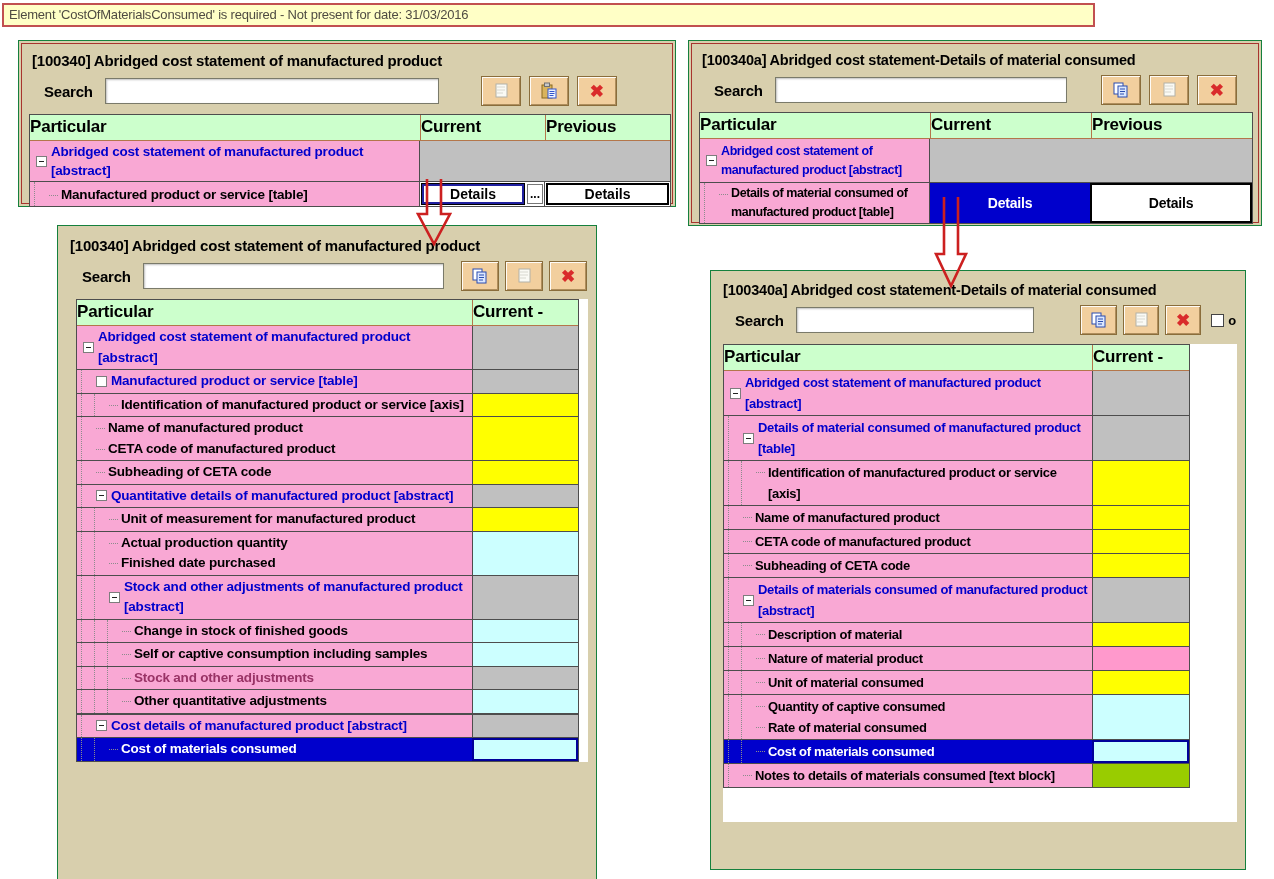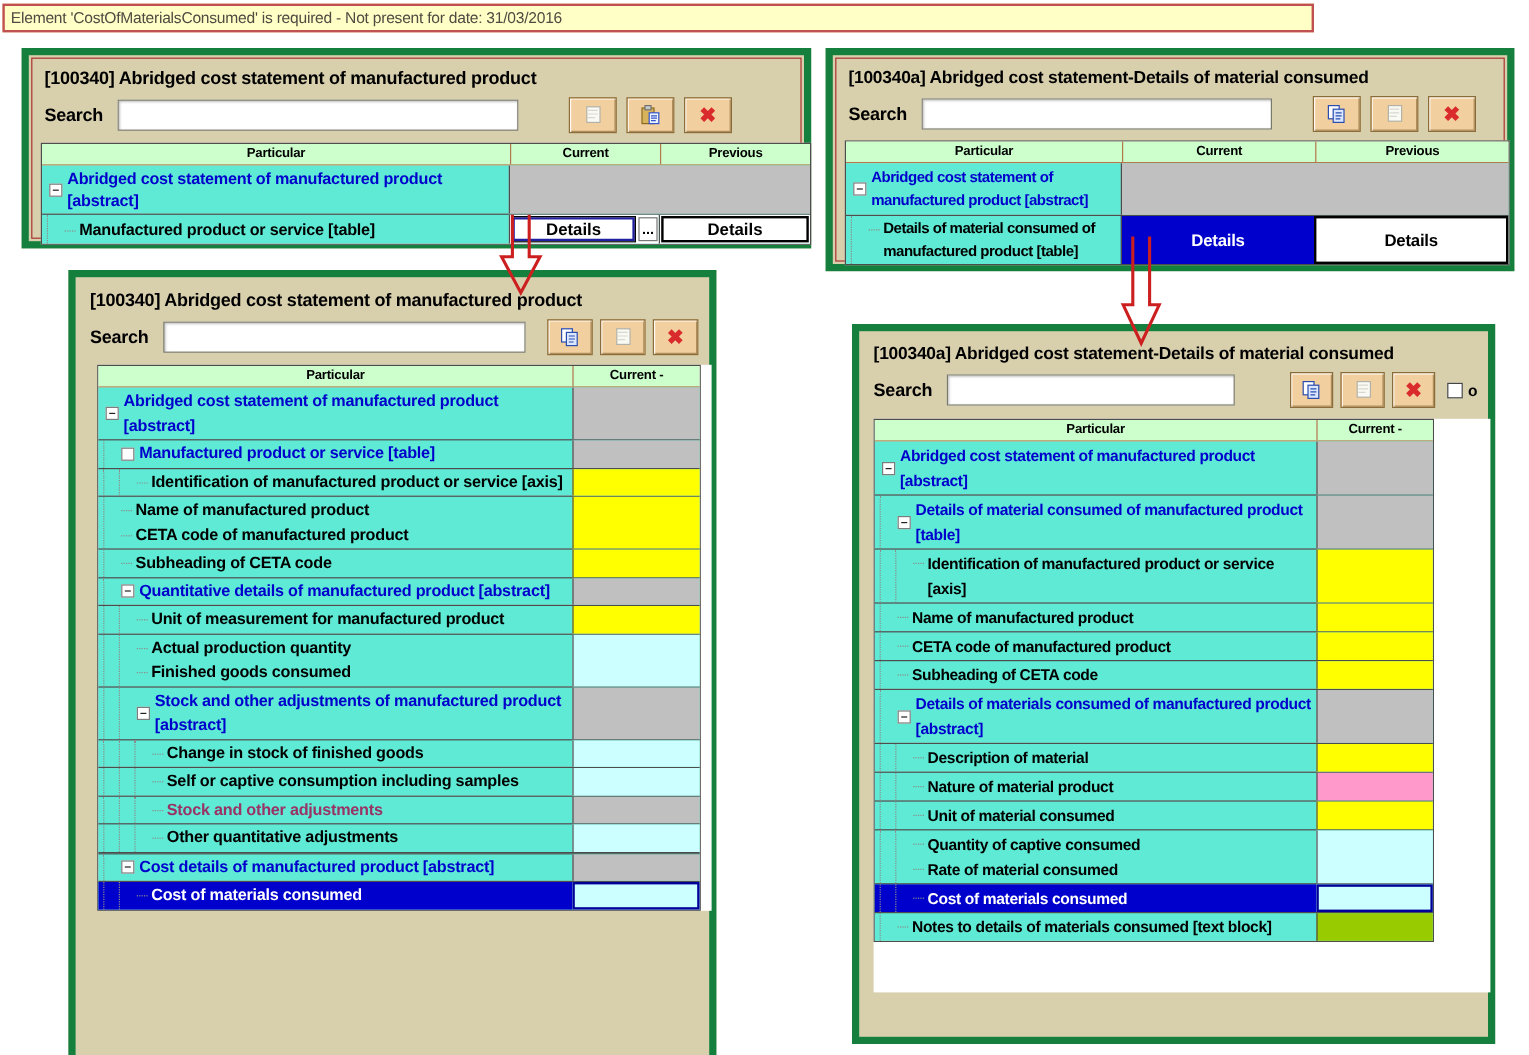--- a/index.html
+++ b/index.html
@@ -5,39 +5,39 @@
   * { margin:0; padding:0; box-sizing:border-box; }
   html,body { width:1274px; height:879px; background:#fff; overflow:hidden;
     font-family:"Liberation Sans", sans-serif; letter-spacing:-0.2px; }
 
   
   .banner { position:absolute; left:2px; top:3px; width:1093px; height:24px;
     background:#ffffc6; border:2px solid #c15050; color:#4f4b42;
     font-size:13px; line-height:19px; padding-left:5px; }
 
   
-  .panel { position:absolute; background:#d8cfad; border:6px solid #15803d; }
+  .panel { position:absolute; background:#d8cfad; border:1px solid #15803d; }
   .panel.double .inner { position:absolute; inset:2px; border:1px solid #a8342e; padding:5px 7px; }
   .ptitle { font-weight:bold; font-size:15px; color:#000; margin:3px 0 7px 3px; white-space:nowrap; }
-  .searchrow { display:flex; align-items:center; margin-left:3px; }
+  .searchrow { display:flex; align-items:center; margin-left:15px; }
   .slabel { font-weight:bold; font-size:15px; margin-right:12px; }
   .sinput { background:#fff; border:1px solid #7a7a6a; box-shadow:inset 1px 1px 2px rgba(0,0,0,.25);
     height:26px; font-size:13px; padding:0 4px; }
   .tbtn { width:40px; height:30px; background:#f2cf9e; border:1px solid #8a6d3b;
     box-shadow:inset 1px 1px 0 rgba(255,255,255,.9), inset -1px -1px 0 rgba(120,90,40,.55);
     display:flex; align-items:center; justify-content:center; margin-left:8px; }
   .chk { width:13px; height:13px; background:#fff; border:1px solid #444; margin-left:10px; flex:none; }
   .chklabel { font-weight:bold; font-size:13px; margin-left:4px; }
 
   
   .grid { border:1px solid #4d4d4d; background:#fcefe0; }
   .thead { display:flex; background:#ccffcc; border-bottom:1px solid #b4764b; }
-  .th { font-weight:bold; font-size:11px; text-align:center; padding:2px 0 3px 0; }
+  .th { font-weight:bold; font-size:17px; text-align:left; padding:2px 0 3px 0; }
   .th + .th { border-left:1px solid #b4764b; }
-  .trow { display:flex; background:#5eead4; }
+  .trow { display:flex; background:#f9a8d4; }
   .trow + .trow { border-top:1px solid #4d4d4d; }
   .tp { flex:1; display:flex; padding-left:4px; min-width:0; }
   .guide { width:13px; flex:none; align-self:stretch; border-left:1px dotted #8c8c8c; }
   .titems { flex:1; display:flex; flex-direction:column; justify-content:center; padding:1px 2px; min-width:0; }
   .titem { display:flex; align-items:flex-start; }
   .titem.exp { align-items:center; }
   .dash { width:9px; flex:none; border-top:1px dotted #8c8c8c; margin:10px 3px 0 0; }
   .expander { width:11px; height:11px; flex:none; border:1px solid #7d7d7d; background:#fff;
     margin-right:4px; position:relative; }
   .expander.minus::after { content:""; position:absolute; left:2px; right:2px; top:4px; border-top:1px solid #222; }
@@ -364,21 +364,21 @@
             <div class="tp">
               <span class="guide"></span>
               <span class="guide"></span>
               <div class="titems">
                 <div class="titem">
                   <span class="dash"></span>
                   <span class="txt black">Actual production quantity</span>
                 </div>
                 <div class="titem">
                   <span class="dash"></span>
-                  <span class="txt black">Finished goods consumed</span>
+                  <span class="txt black">Finished date purchased</span>
                 </div>
               </div>
             </div>
             <div class="tv cell-cyan"></div>
           </div>
           <div class="trow">
             <div class="tp">
               <span class="guide"></span>
               <span class="guide"></span>
               <div class="titems">

